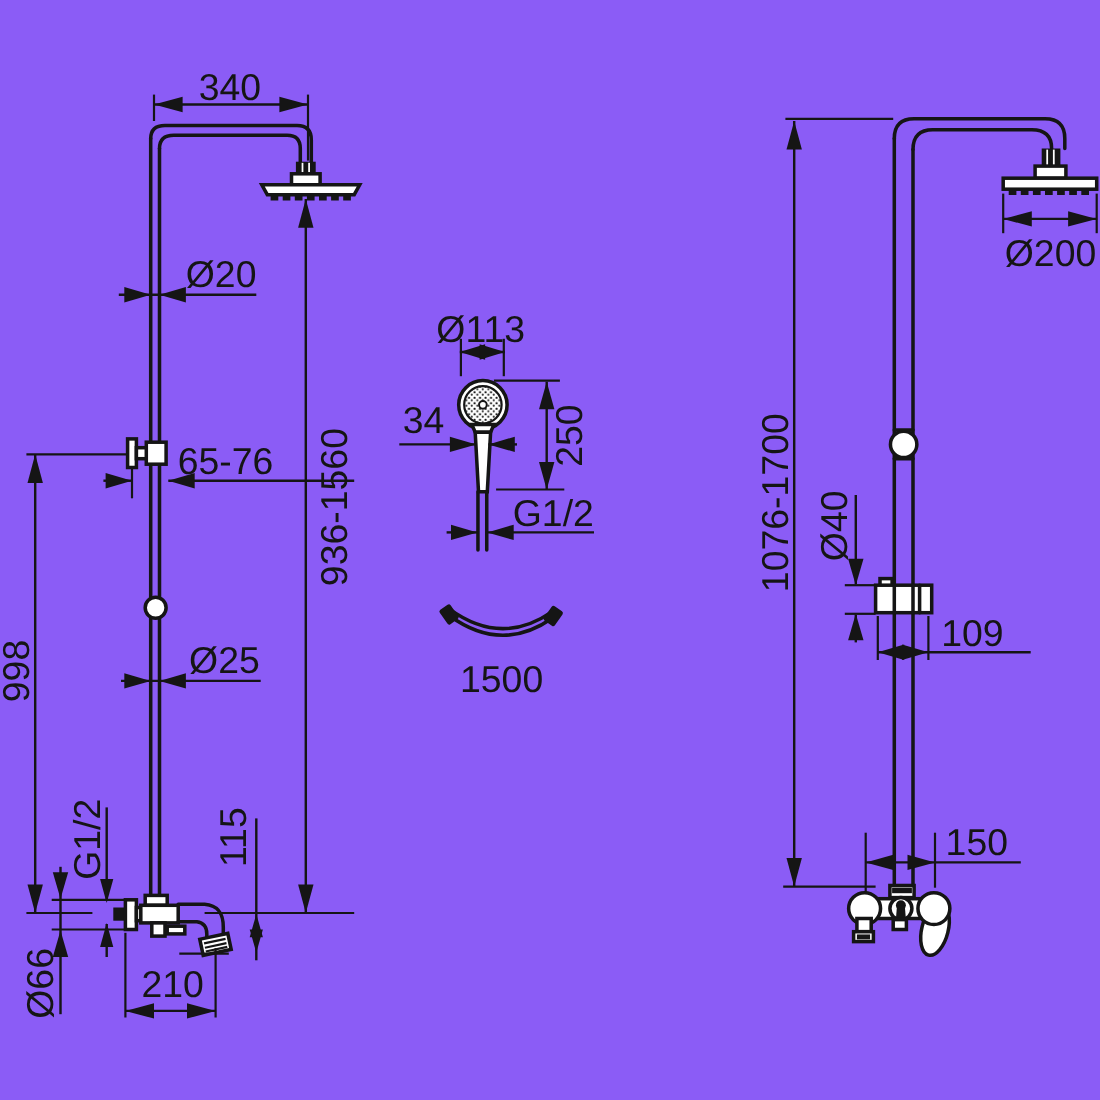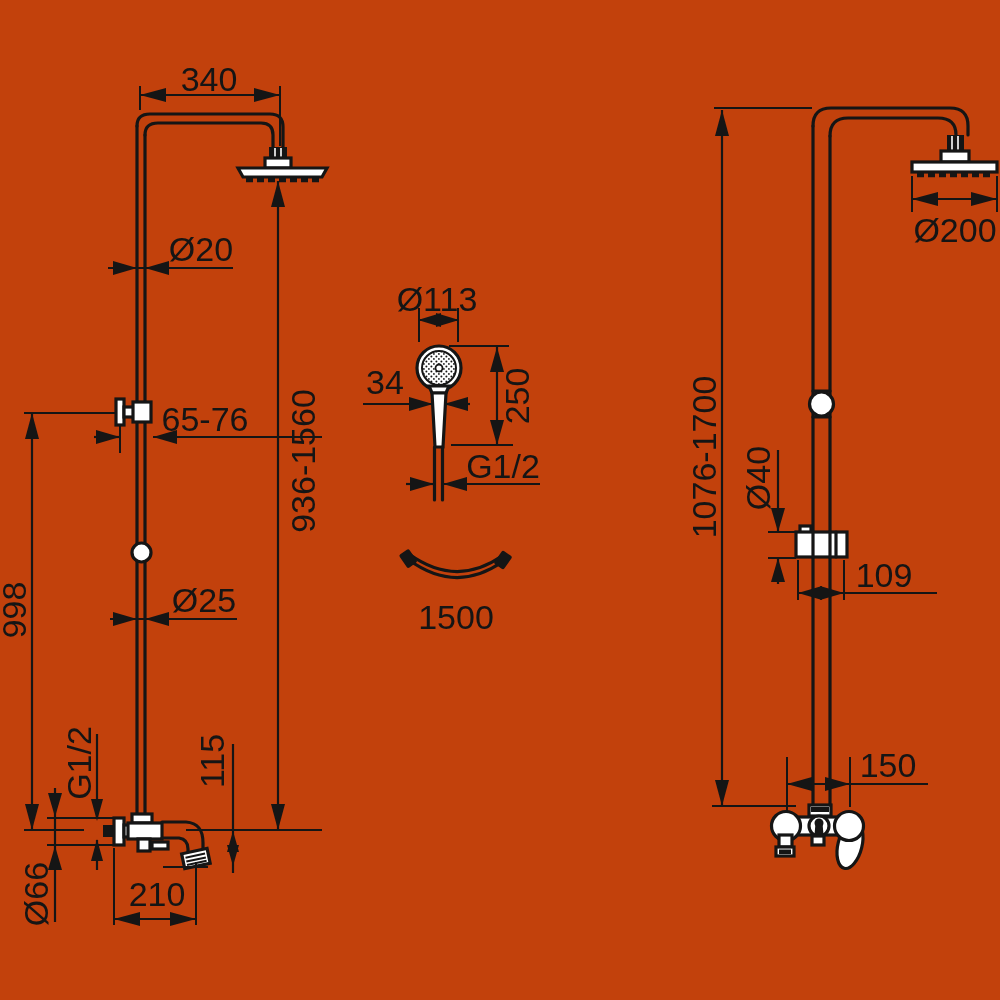--- a/index.html
+++ b/index.html
@@ -1,16 +1,16 @@
 <!DOCTYPE html>
 <html><head>
 <meta charset="utf-8">
 <style>
   html,body{margin:0;padding:0;background:#fff;}
-  .stage{width:1000px;height:1000px;position:relative;background:#c2410c;overflow:hidden;}
+  .stage{width:1000px;height:1000px;position:relative;background:#8b5cf6;overflow:hidden;}
   svg{display:block;}
   text{font-family:"Liberation Sans","DejaVu Sans",sans-serif;font-size:34px;fill:#151515;}
   .obj{stroke:#151515;stroke-width:3.2;fill:none;stroke-linecap:round;}
   .objf{stroke:#151515;stroke-width:3.2;fill:#ffffff;}
   .dark{fill:#151515;stroke:none;}
   .dim{stroke:#151515;stroke-width:2.2;fill:none;}
   .ext{stroke:#151515;stroke-width:2;fill:none;}
   .arr{fill:#151515;stroke:none;}
 </style>
 </head>

